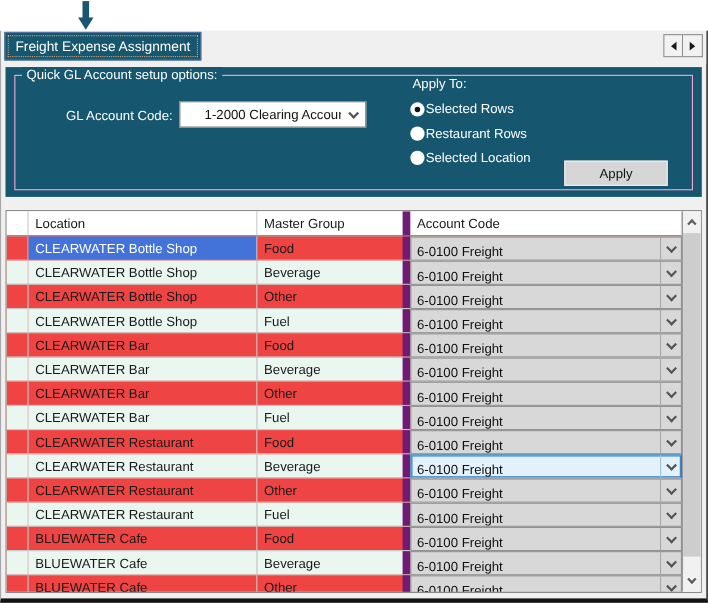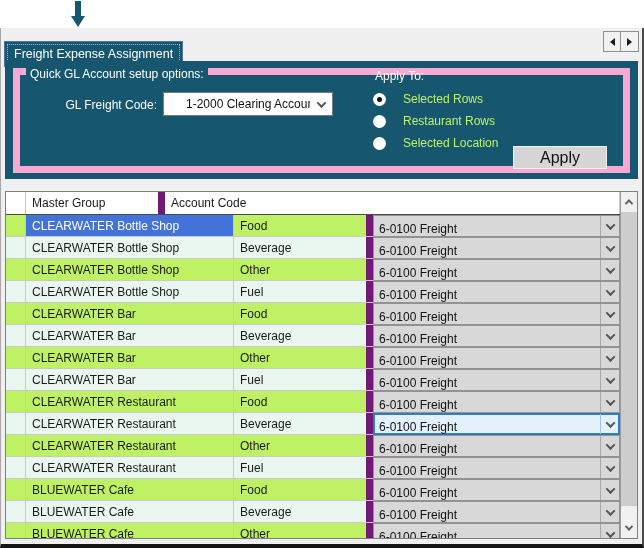--- a/index.html
+++ b/index.html
@@ -14,57 +14,57 @@
                        border-top:11px solid #16566E; }
 
   
   .window { position:absolute; left:0; top:28px; width:644px; height:520px; background:#f0f0f0;
             border-left:1px solid #a8a8a8; border-right:2px solid #4a4a4a; border-bottom:4px solid #141414; }
 
   
   .tabstrip { position:relative; height:30px; background:#f0f0f0; }
   .tab { position:absolute; left:3px; top:1px; height:26px; padding:12px 9px; display:flex; align-items:center;
          background:#16566E; color:#fff; border:1px solid #52749c; outline:1px dotted #d2a87e; outline-offset:-4px;
-         font-size:12.5px; cursor:default;margin-top:12px; }
+         font-size:12.5px; cursor:default; }
   .tab-scrollers { position:absolute; right:3px; top:3px; display:flex; }
   .tab-scroll-btn { width:18px; height:21px; background:#f2f2f2; border:1px solid #8f8f8f;
                     display:flex; align-items:center; justify-content:center; }
   .tab-scroll-btn + .tab-scroll-btn { border-left:none; }
   .tri-left  { width:0; height:0; border-top:4px solid transparent; border-bottom:4px solid transparent; border-right:5px solid #1a1a1a; }
   .tri-right { width:0; height:0; border-top:4px solid transparent; border-bottom:4px solid transparent; border-left:5px solid #1a1a1a; }
 
   
   .panel { position:relative; margin:3px 4px 0 4px; height:118px; background:#16566E; }
-  .groupbox { position:absolute; left:8px; right:8px; top:7px; bottom:6px; border:7px solid #f9a8d4; }
+  .groupbox { position:absolute; left:8px; right:8px; top:7px; bottom:6px; border:1px solid #f9a8d4; }
   .group-title { position:absolute; top:-8px; left:6px; background:#16566E; color:#fff; padding:0 4px; font-size:12px; }
   .gl-label { position:absolute; left:20px; top:37px; width:132px; text-align:right; color:#fff; }
   .combo-gl { position:absolute; left:158px; top:31px; width:170px; height:24px; background:#fff;
               border:1px solid #7a7a7a; display:flex; align-items:center; }
   .combo-gl .txt { flex:1; padding-left:22px; color:#111; white-space:nowrap; overflow:hidden; }
   .chev { width:7px; height:7px; border-right:2px solid #555; border-bottom:2px solid #555; display:inline-block; }
   .chev.down { transform:rotate(45deg) translate(-1px,-1px); }
   .chev.up   { transform:rotate(-135deg) translate(-1px,-1px); }
   .combo-gl .chev-box { width:22px; display:flex; justify-content:center; }
   .applyto-label { position:absolute; left:370px; top:8px; color:#fff; }
   .radio-list { position:absolute; left:368px; top:27px; }
   .radio-row { height:22px; display:flex; align-items:center; cursor:default; }
   .radio-circle { width:13px; height:13px; border-radius:50%; background:#fff; display:flex; align-items:center; justify-content:center; }
   .radio-circle .dot { width:5px; height:5px; border-radius:50%; background:transparent; }
   .radio-row.checked .radio-circle .dot { background:#111; }
-  .radio-text { color:#bef264; margin-left:17px; }
+  .radio-text { color:#ffffff; margin-left:1px; }
   .apply-btn { position:absolute; left:508px; top:85px; width:94px; height:23px; background:#d6d6d6;
-               border:1px solid #f0f0f0; color:#111; font-size:16px; display:flex; align-items:center; justify-content:center; }
+               border:1px solid #f0f0f0; color:#111; font-size:12px; display:flex; align-items:center; justify-content:center; }
 
   
   .grid { margin:12px 4px 0 4px; height:348px; border:1px solid #7f7f7f; background:#fff;
           display:flex; overflow:hidden; }
   .grid-main { flex:1; display:flex; flex-direction:column; overflow:hidden; }
   .grid-header { display:flex; height:23px; border-bottom:1px solid #4a4a4a; background:#fff; flex:0 0 auto; }
   .hcell { border-right:1px solid #c9c9c9; display:flex; align-items:center; padding-left:6px; color:#1a1a1a; }
-  .grid-row { display:flex; height:22px; border-bottom:1px solid #c9c9c9; background:#bef264; flex:0 0 auto; }
+  .grid-row { display:flex; height:22px; border-bottom:1px solid #c9c9c9; background:#ef4444; flex:0 0 auto; }
   .grid-row.alt .cell-sel, .grid-row.alt .cell-loc, .grid-row.alt .cell-mg { background:#EAF7F0; }
   .cell-sel { width:20px; border-right:1px solid #c9c9c9; }
   .cell-loc { width:208px; border-right:1px solid #c9c9c9; display:flex; align-items:center; padding-left:6px; }
   .cell-mg  { width:139px; border-right:7px solid #701a75; display:flex; align-items:center; padding-left:6px; }
   .cell-ac  { flex:1; }
   .cell-loc.selected { background:#4372D9 !important; color:#fff; }
   .combo-cell { width:100%; height:22px; background:#d8d8d8; border:1px solid #929292; display:flex; align-items:flex-end; }
   .combo-cell .txt { flex:1; padding-left:5px; color:#111; white-space:nowrap; overflow:hidden; }
   .combo-cell .chev-box { width:19px; height:100%; border-left:1px solid #a8a8a8; display:flex; align-items:center; justify-content:center; }
   .combo-cell.focused { background:#E3F1FB; border:1px solid #2E7EC2; box-shadow:inset 0 0 0 1px #2E7EC2; }
@@ -98,21 +98,21 @@
       <div class="tab-scroll-btn">
         <span class="tri-right"></span>
       </div>
     </div>
   </div>
 
   <div class="panel">
     <div class="groupbox">
       <span class="group-title">Quick GL Account setup options:</span>
     </div>
-    <div class="gl-label">GL Freight Code:</div>
+    <div class="gl-label">GL Account Code:</div>
     <div class="combo-gl">
       <span class="txt">1-2000 Clearing Accounts</span>
       <span class="chev-box">
           <span class="chev down"></span>
         </span>
     </div>
     <div class="applyto-label">Apply To:</div>
     <div class="radio-list">
         <div class="radio-row checked">
     <span class="radio-circle">
@@ -133,20 +133,21 @@
     <span class="radio-text">Selected Location</span>
   </div>
       </div>
     <div class="apply-btn">Apply</div>
   </div>
 
   <div class="grid">
     <div class="grid-main">
       <div class="grid-header">
         <div class="hcell cell-sel"></div>
+        <div class="hcell cell-loc">Location</div>
         <div class="hcell cell-mg">Master Group</div>
         <div class="hcell cell-ac">Account Code</div>
       </div>
       <div>
           <div class="grid-row">
     <div class="cell-sel"></div>
     <div class="cell-loc selected">CLEARWATER Bottle Shop</div>
     <div class="cell-mg">Food</div>
     <div class="cell-ac">
       <div class="combo-cell">

